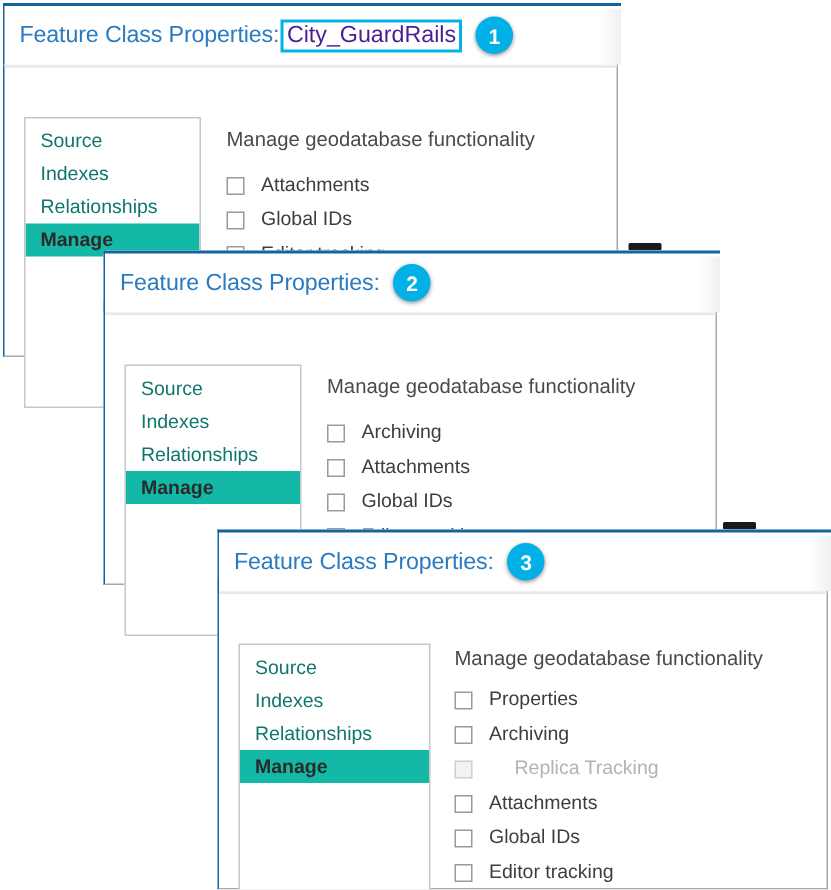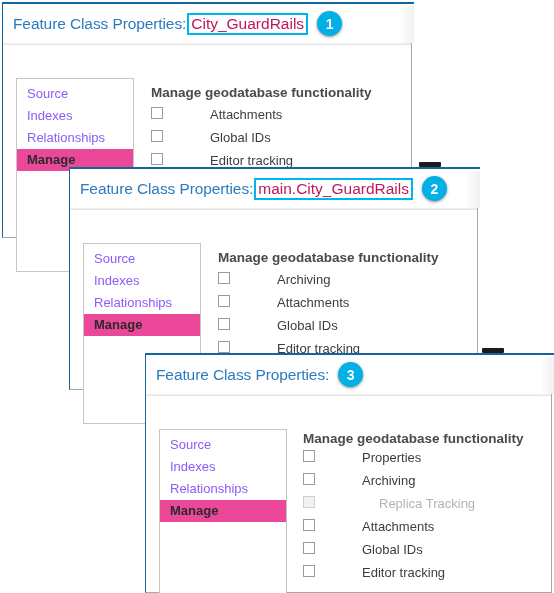--- a/index.html
+++ b/index.html
@@ -48,21 +48,21 @@
   }
   .title-text {
     font-size: 15.5px;
     color: #2b7bc0;
     white-space: nowrap;
     padding-left: 10px;
     letter-spacing: -0.1px;
   }
   .title-name {
     font-size: 15.5px;
-    color: #be185d;
+    color: #4c1d95;
     white-space: nowrap;
     border: 2px solid #00b4ec;
     padding: 0px 2px 1px 2px;
     margin-left: 1px;
     line-height: 17px;
     display: inline-block;
   }
   .badge {
     width: 25px;
     height: 25px;
@@ -103,45 +103,44 @@
     background: #ffffff;
     border: 1px solid #c6c6c6;
     box-sizing: border-box;
     padding-top: 4px;
     overflow: hidden;
   }
   .nav-item {
     height: 22px;
     line-height: 22px;
     font-size: 13px;
-    color: #8b5cf6;
+    color: #0f766e;
     padding-left: 10px;
     white-space: nowrap;
   }
   .nav-item.selected {
-    background: #ec4899;
+    background: #14b8a6;
     font-weight: bold;
     color: #2a2a2a;
   }
 
   
   .pane {
     position: absolute;
   }
   .pane-heading {
     font-size: 13.5px;
-    font-weight: bold;
+    font-weight: normal;
     color: #4a4a4a;
     white-space: nowrap;
   }
   .cb-row {
     display: flex;
-    align-items: flex-start;
+    align-items: flex-end;
     height: 23px;
-    gap: 36px;
   }
   .cb-box {
     width: 12px;
     height: 12px;
     border: 1px solid #9a9a9a;
     background: #ffffff;
     box-sizing: border-box;
     flex: none;
   }
   .cb-row.disabled .cb-box {
@@ -265,21 +264,20 @@
       </div>
       <div class="cb-row">
         <span class="cb-box"></span>
         <span class="cb-label">Editor tracking</span>
       </div>
     </div>
   </div>
 
   <div class="dialog-titlebar">
     <span class="title-text">Feature Class Properties:</span>
-    <span class="title-name">main.City_GuardRails</span>
     <span class="badge">2</span>
   </div>
 </div>
 
 <div class="tab-notch" id="notch3"></div>
 <div class="dialog" id="dlg3">
 
   <div class="dialog-body">
     <div class="body-top-strip"></div>
 

